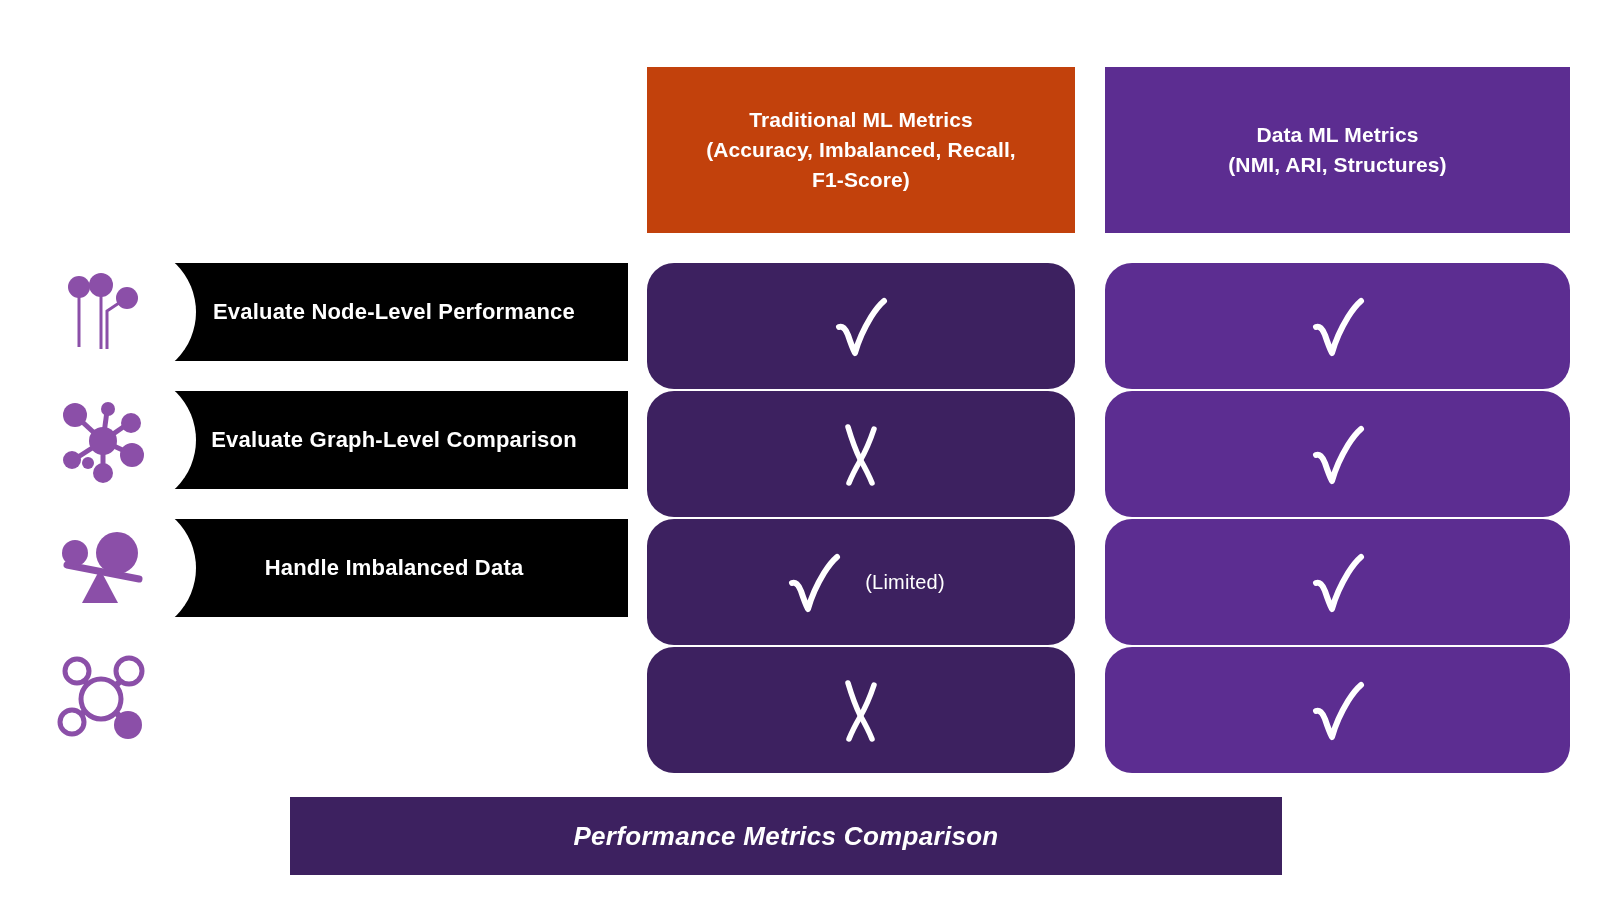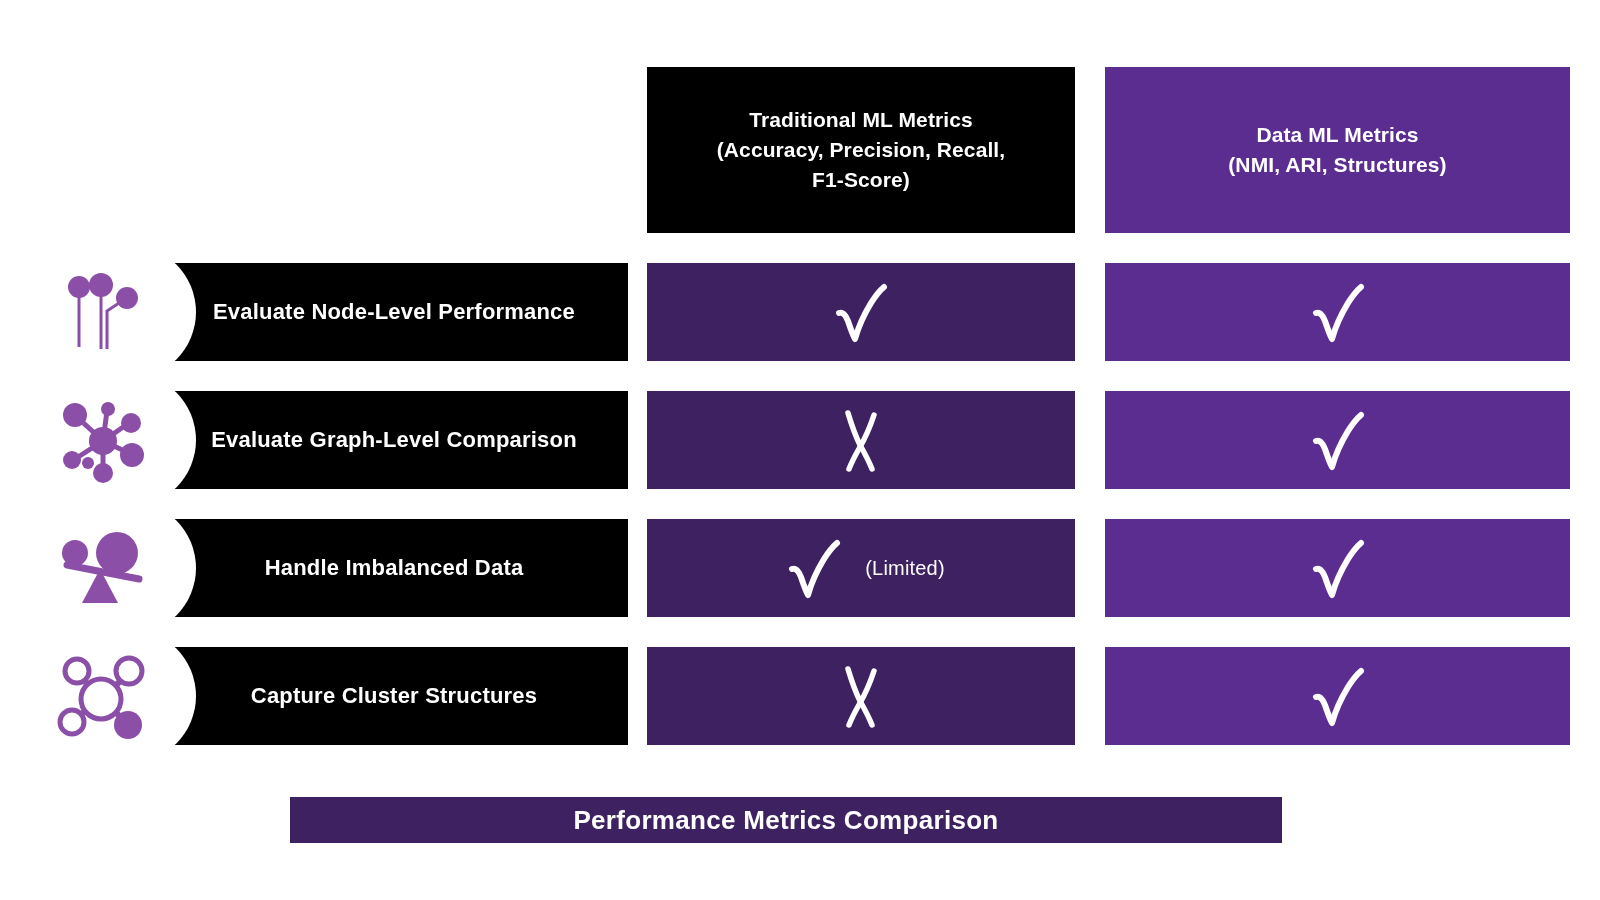--- a/index.html
+++ b/index.html
@@ -29,21 +29,21 @@
     justify-content: center;
     text-align: center;
     color: #ffffff;
     font-weight: 700;
     font-size: 21px;
     line-height: 30px;
     padding: 0 18px;
     letter-spacing: 0.1px;
   }
   .col-header .hdr-inner { width: 100%; }
-  #col-header-1 { left: 647px; width: 428px; background: #000000; }
+  #col-header-1 { left: 647px; width: 428px; background: #c2410c; }
   #col-header-2 { left: 1105px; width: 465px; background: #5C2D91; }
 
   
   .row { position: absolute; left: 0; width: 1600px; height: 98px; }
   #row-0 { top: 263px; }
   #row-1 { top: 391px; }
   #row-2 { top: 519px; }
   #row-3 { top: 647px; }
 
   
@@ -90,25 +90,26 @@
     display: flex;
     align-items: center;
     justify-content: center;
   }
   .row-icon svg { width: 100%; height: 100%; overflow: visible; }
 
   
   .cell {
     position: absolute;
     top: 0;
-    height: 98px;
+    height: 126px;
     display: flex;
     align-items: center;
     justify-content: center;
     gap: 22px;
+    border-radius: 27px;
   }
   .cell-1 { left: 647px; width: 428px; background: #3D2160; }
   .cell-2 { left: 1105px; width: 465px; background: #5C2D91; }
 
   .mark { width: 74px; height: 74px; display: block; }
   .mark svg { width: 100%; height: 100%; }
   .cell-note {
     color: #ffffff;
     font-size: 20px;
     font-weight: 400;
@@ -116,40 +117,41 @@
     white-space: nowrap;
   }
   .mark-wrap { display: flex; align-items: center; justify-content: center; gap: 14px; }
 
   
   #footer-title {
     position: absolute;
     left: 290px;
     top: 797px;
     width: 992px;
-    height: 46px;
+    height: 78px;
     background: #3D2160;
     color: #ffffff;
     display: flex;
     align-items: center;
     justify-content: center;
     font-size: 26px;
     font-weight: 700;
     letter-spacing: 0.3px;
+    font-style: italic;
   }
 </style>
 </head>
 <body>
 
 <div id="board">
 
   <div class="col-header" id="col-header-1">
     <div class="hdr-inner">
       <div>Traditional ML Metrics</div>
-      <div>(Accuracy, Precision, Recall,</div>
+      <div>(Accuracy, Imbalanced, Recall,</div>
       <div>F1-Score)</div>
     </div>
   </div>
 
   <div class="col-header" id="col-header-2">
     <div class="hdr-inner">
       <div>Data ML Metrics</div>
       <div>(NMI, ARI, Structures)</div>
     </div>
   </div>
@@ -265,24 +267,20 @@
         <span class="mark">
           <svg viewBox="0 0 74 74">
             <path d="M15 38 Q20 36 24 46 Q28 58 31 64 Q36 46 47 28 Q54 17 60 12" stroke="#FFFFFF" stroke-width="6" fill="none" stroke-linecap="round" stroke-linejoin="round"></path>
           </svg>
         </span>
       </div>
     </div>
   </div>
 
   <div class="row" id="row-3">
-    <div class="label-bar">
-      <div class="label-notch"></div>
-      <div class="label-text">Capture Cluster Structures</div>
-    </div>
     <div class="row-icon">
       <svg viewBox="0 0 100 96">
         <g stroke="#8B4FA8" stroke-width="6" fill="none">
           <path d="M46 50 L24 26"></path>
           <path d="M46 50 L72 26"></path>
           <path d="M46 50 L20 70"></path>
           <path d="M46 50 L70 72"></path>
         </g>
         <circle cx="46" cy="50" r="20" fill="#FFFFFF" stroke="#8B4FA8" stroke-width="5"></circle>
         <circle cx="22" cy="22" r="12" fill="#FFFFFF" stroke="#8B4FA8" stroke-width="5"></circle>

